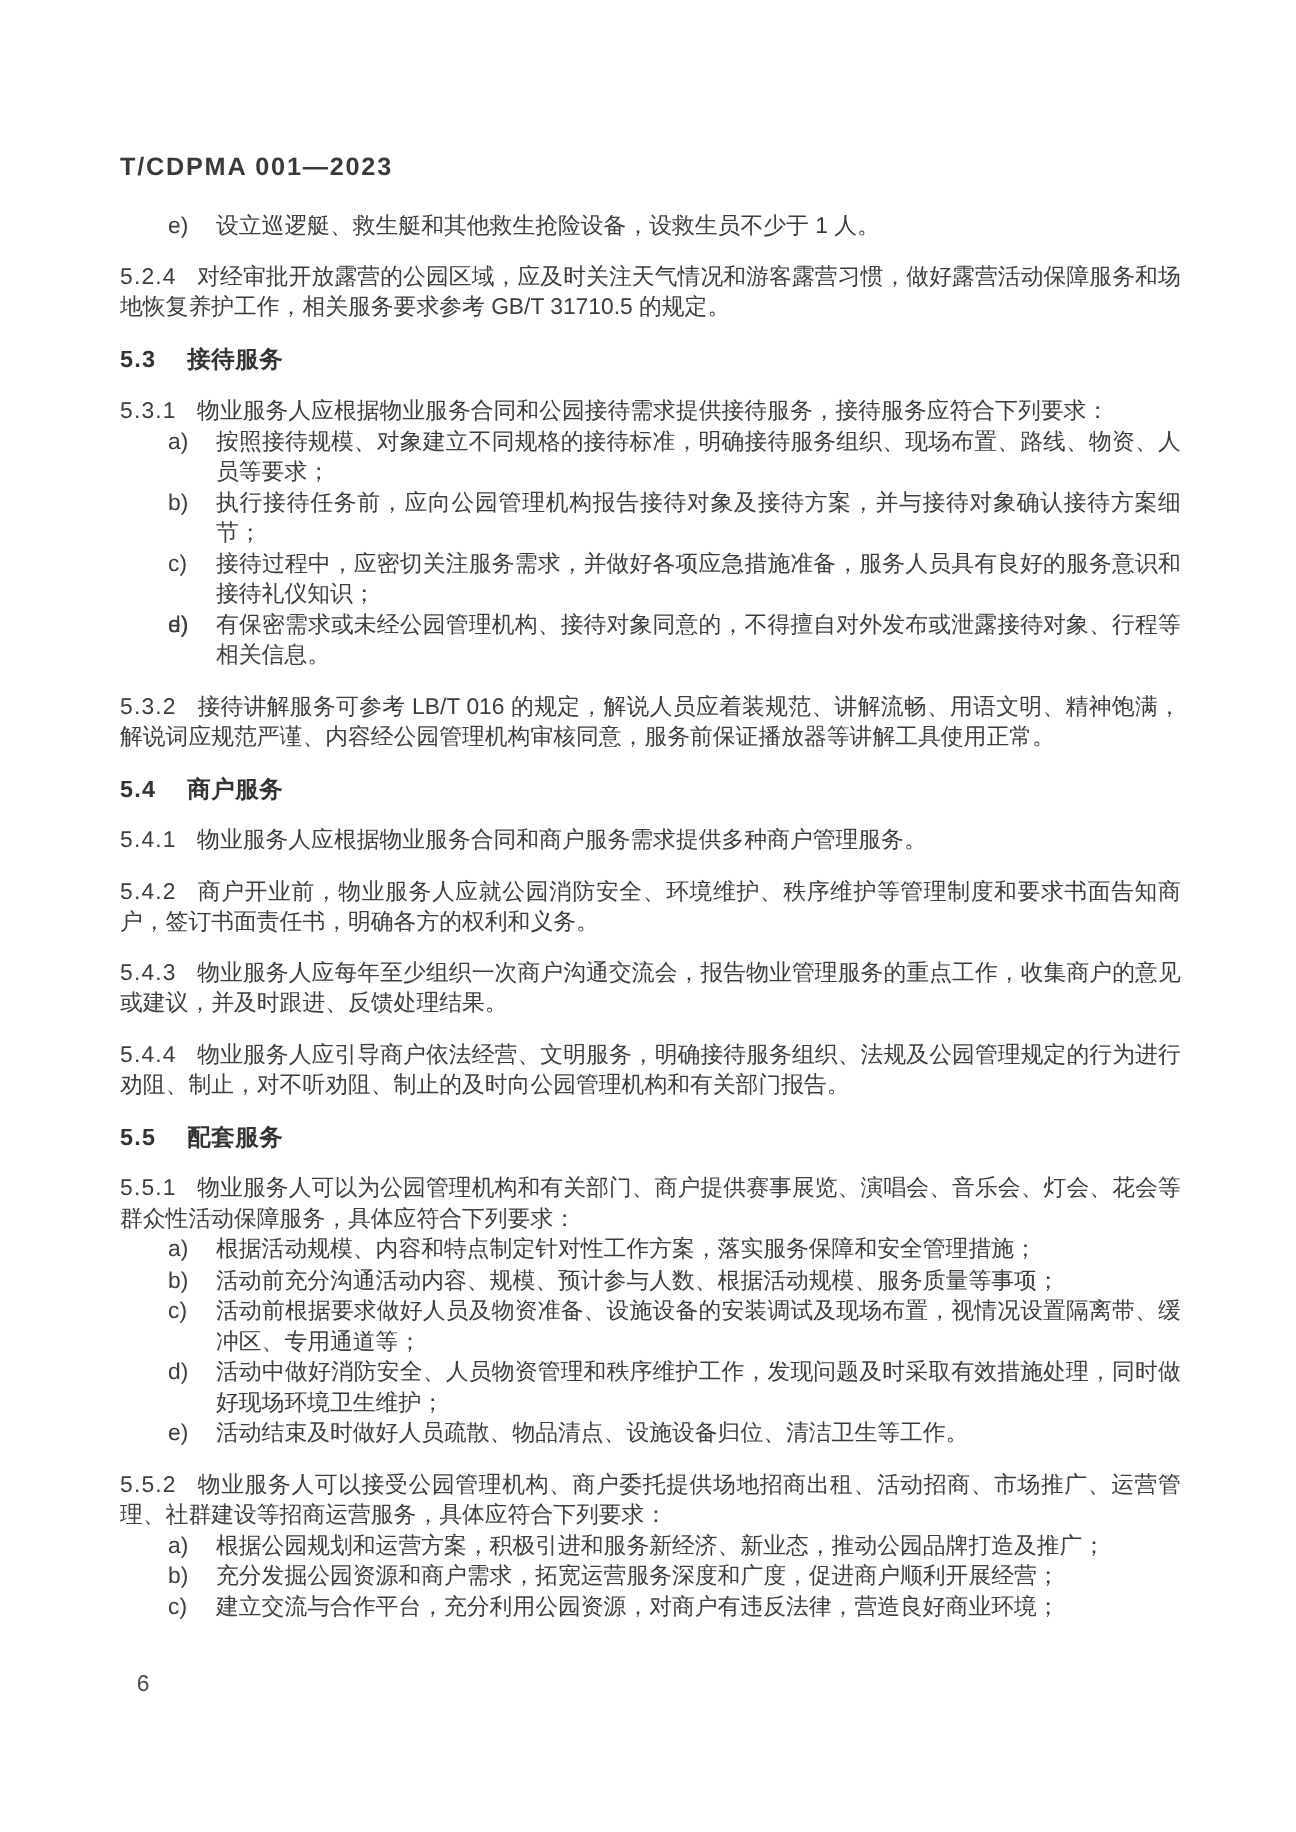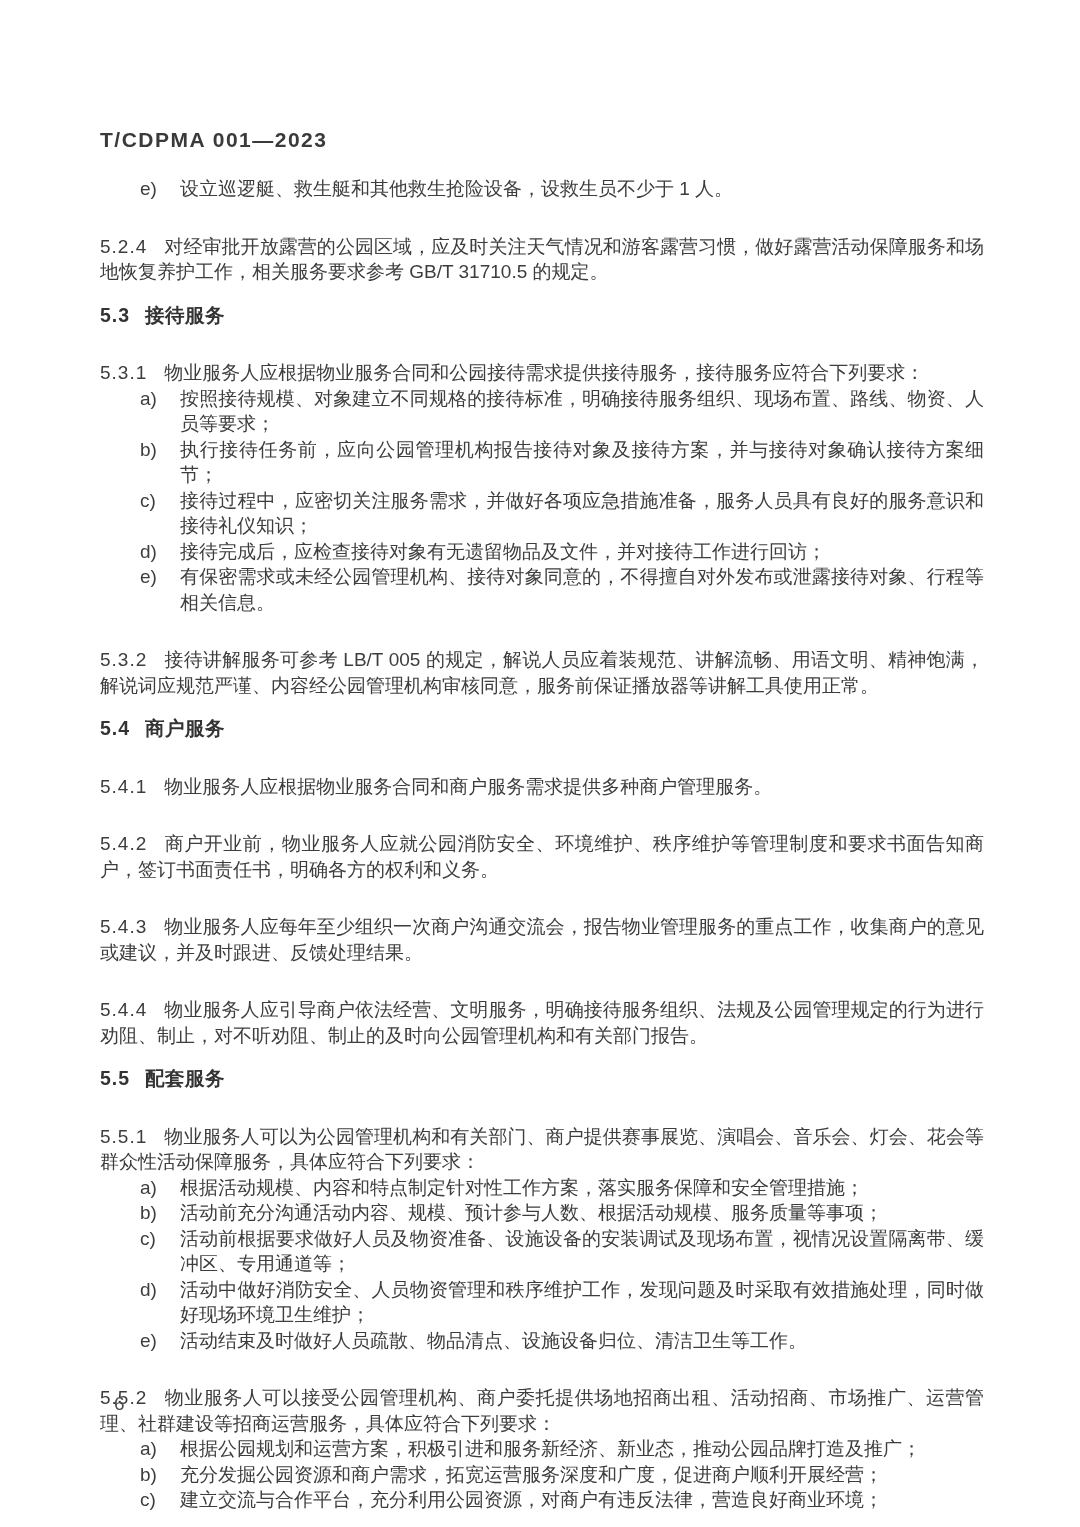--- a/index.html
+++ b/index.html
@@ -25,34 +25,34 @@
     letter-spacing: 1.5px;
     color: #3a3a3a;
     margin-bottom: 24px;
   }
   .doc-body {
     font-size: 19px;
     line-height: 25.5px;
     text-align: justify;
     color: #3d3d3d;
   }
-  p.clause { margin-top: 32px; }
+  p.clause { margin-top: 17px; }
   p.clause .num {
     letter-spacing: 1px;
     margin-right: 17px;
     white-space: nowrap;
   }
   h3.heading {
     font-size: 19.5px;
     font-weight: 700;
     color: #333333;
     margin-top: 18px;
     letter-spacing: 0.5px;
   }
-  h3.heading .num { margin-right: 15px; letter-spacing: 1px; }
+  h3.heading .num { margin-right: 26px; letter-spacing: 1px; }
   .list-item {
     position: relative;
     padding-left: 80px;
     margin-top: 0;
   }
   p.clause + .list-item, h3.heading + .list-item, .doc-header + .list-item { margin-top: 0; }
   .list-item.first-of-group { margin-top: 10px; }
   .list-item .marker {
     position: absolute;
     left: 40px;
@@ -73,23 +73,23 @@
   <header class="doc-header">T/CDPMA 001—2023</header>
 
   <main class="doc-body" id="doc-body">
       <div class="list-item first-of-group"><span class="marker">e)</span><span class="li-text">设立巡逻艇、救生艇和其他救生抢险设备，设救生员不少于 1 人。</span></div>
       <p class="clause"><span class="num">5.2.4</span><span class="txt">对经审批开放露营的公园区域，应及时关注天气情况和游客露营习惯，做好露营活动保障服务和场地恢复养护工作，相关服务要求参考 GB/T 31710.5 的规定。</span></p>
       <h3 class="heading"><span class="num">5.3</span><span class="txt">接待服务</span></h3>
       <p class="clause"><span class="num">5.3.1</span><span class="txt">物业服务人应根据物业服务合同和公园接待需求提供接待服务，接待服务应符合下列要求：</span></p>
       <div class="list-item first-of-group"><span class="marker">a)</span><span class="li-text">按照接待规模、对象建立不同规格的接待标准，明确接待服务组织、现场布置、路线、物资、人员等要求；</span></div>
       <div class="list-item"><span class="marker">b)</span><span class="li-text">执行接待任务前，应向公园管理机构报告接待对象及接待方案，并与接待对象确认接待方案细节；</span></div>
       <div class="list-item"><span class="marker">c)</span><span class="li-text">接待过程中，应密切关注服务需求，并做好各项应急措施准备，服务人员具有良好的服务意识和接待礼仪知识；</span></div>
-      <div class="list-item"><span class="marker">d)</span><span class="li-text">接待完成后，应检查接待对象有无遗留物品及文件，并对接待工作进行回访；</span></div>
+      <div class="list-item"><span class="marker">d)</span></div>
       <div class="list-item"><span class="marker">e)</span><span class="li-text">有保密需求或未经公园管理机构、接待对象同意的，不得擅自对外发布或泄露接待对象、行程等相关信息。</span></div>
-      <p class="clause"><span class="num">5.3.2</span><span class="txt">接待讲解服务可参考 LB/T 005 的规定，解说人员应着装规范、讲解流畅、用语文明、精神饱满，解说词应规范严谨、内容经公园管理机构审核同意，服务前保证播放器等讲解工具使用正常。</span></p>
+      <p class="clause"><span class="num">5.3.2</span><span class="txt">接待讲解服务可参考 LB/T 016 的规定，解说人员应着装规范、讲解流畅、用语文明、精神饱满，解说词应规范严谨、内容经公园管理机构审核同意，服务前保证播放器等讲解工具使用正常。</span></p>
       <h3 class="heading"><span class="num">5.4</span><span class="txt">商户服务</span></h3>
       <p class="clause"><span class="num">5.4.1</span><span class="txt">物业服务人应根据物业服务合同和商户服务需求提供多种商户管理服务。</span></p>
       <p class="clause"><span class="num">5.4.2</span><span class="txt">商户开业前，物业服务人应就公园消防安全、环境维护、秩序维护等管理制度和要求书面告知商户，签订书面责任书，明确各方的权利和义务。</span></p>
       <p class="clause"><span class="num">5.4.3</span><span class="txt">物业服务人应每年至少组织一次商户沟通交流会，报告物业管理服务的重点工作，收集商户的意见或建议，并及时跟进、反馈处理结果。</span></p>
       <p class="clause"><span class="num">5.4.4</span><span class="txt">物业服务人应引导商户依法经营、文明服务，明确接待服务组织、法规及公园管理规定的行为进行劝阻、制止，对不听劝阻、制止的及时向公园管理机构和有关部门报告。</span></p>
       <h3 class="heading"><span class="num">5.5</span><span class="txt">配套服务</span></h3>
       <p class="clause"><span class="num">5.5.1</span><span class="txt">物业服务人可以为公园管理机构和有关部门、商户提供赛事展览、演唱会、音乐会、灯会、花会等群众性活动保障服务，具体应符合下列要求：</span></p>
       <div class="list-item first-of-group"><span class="marker">a)</span><span class="li-text">根据活动规模、内容和特点制定针对性工作方案，落实服务保障和安全管理措施；</span></div>
       <div class="list-item"><span class="marker">b)</span><span class="li-text">活动前充分沟通活动内容、规模、预计参与人数、根据活动规模、服务质量等事项；</span></div>
       <div class="list-item"><span class="marker">c)</span><span class="li-text">活动前根据要求做好人员及物资准备、设施设备的安装调试及现场布置，视情况设置隔离带、缓冲区、专用通道等；</span></div>

